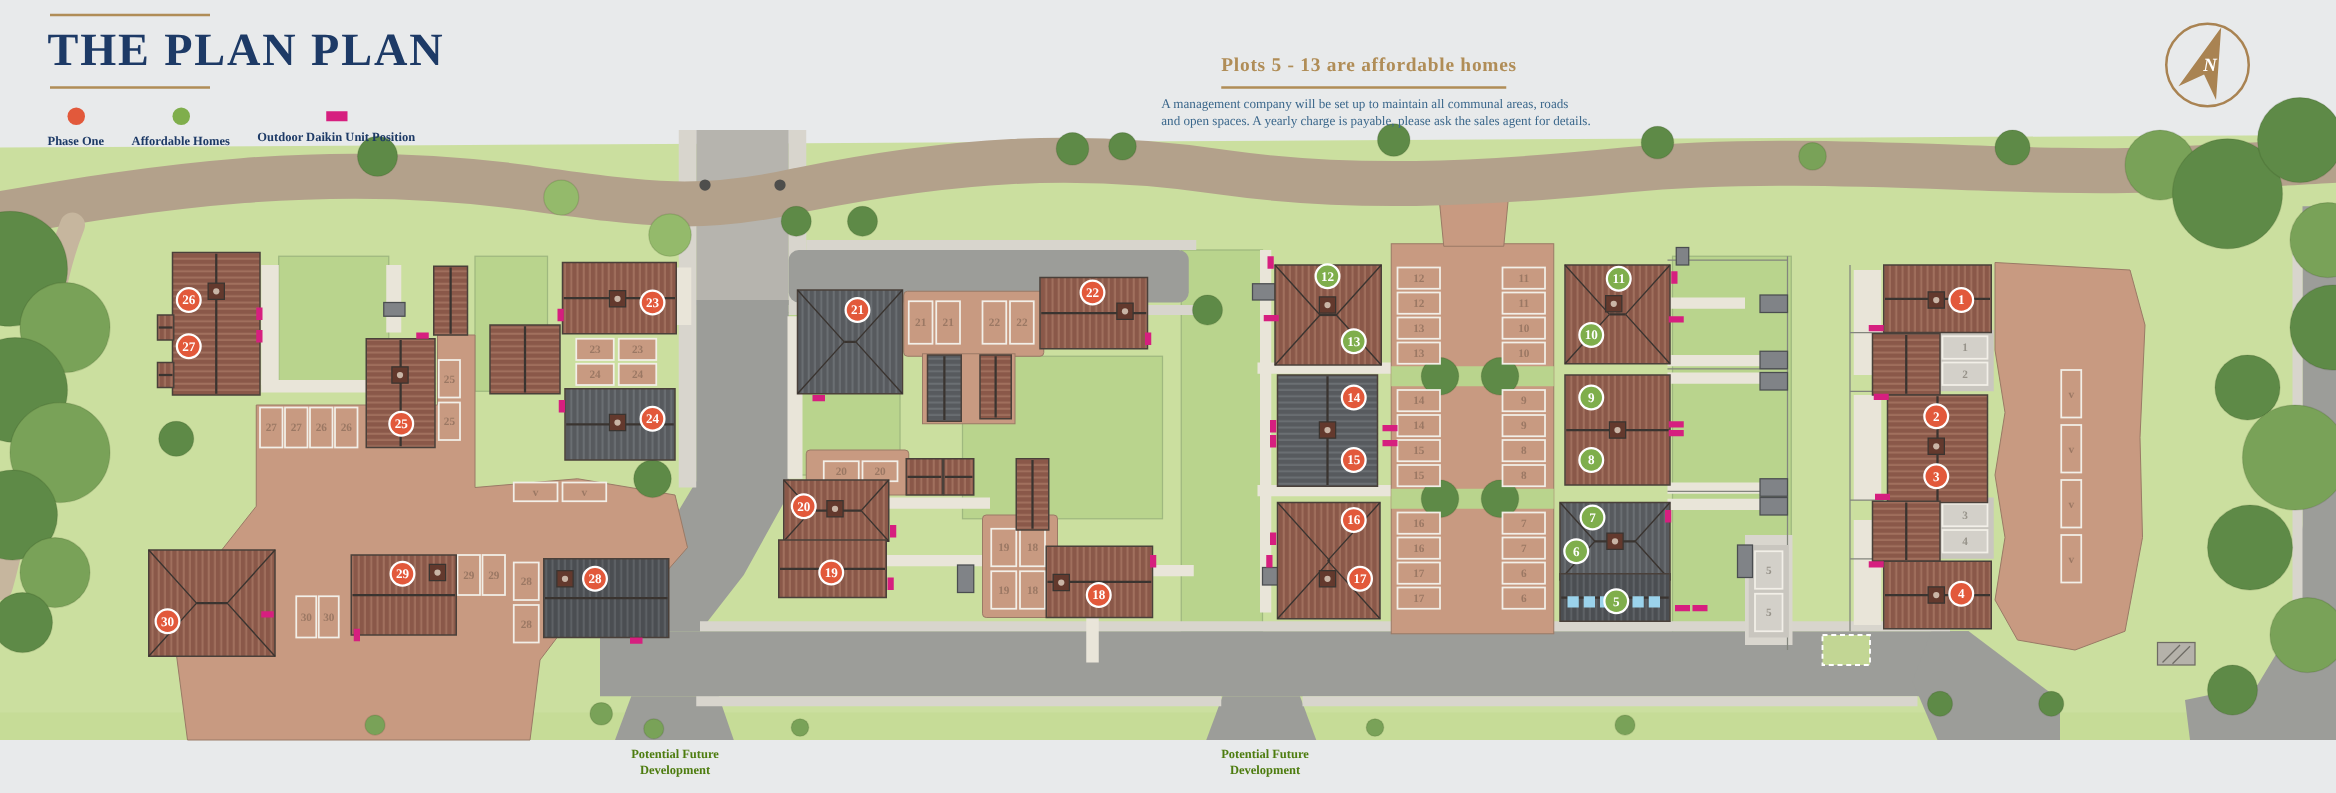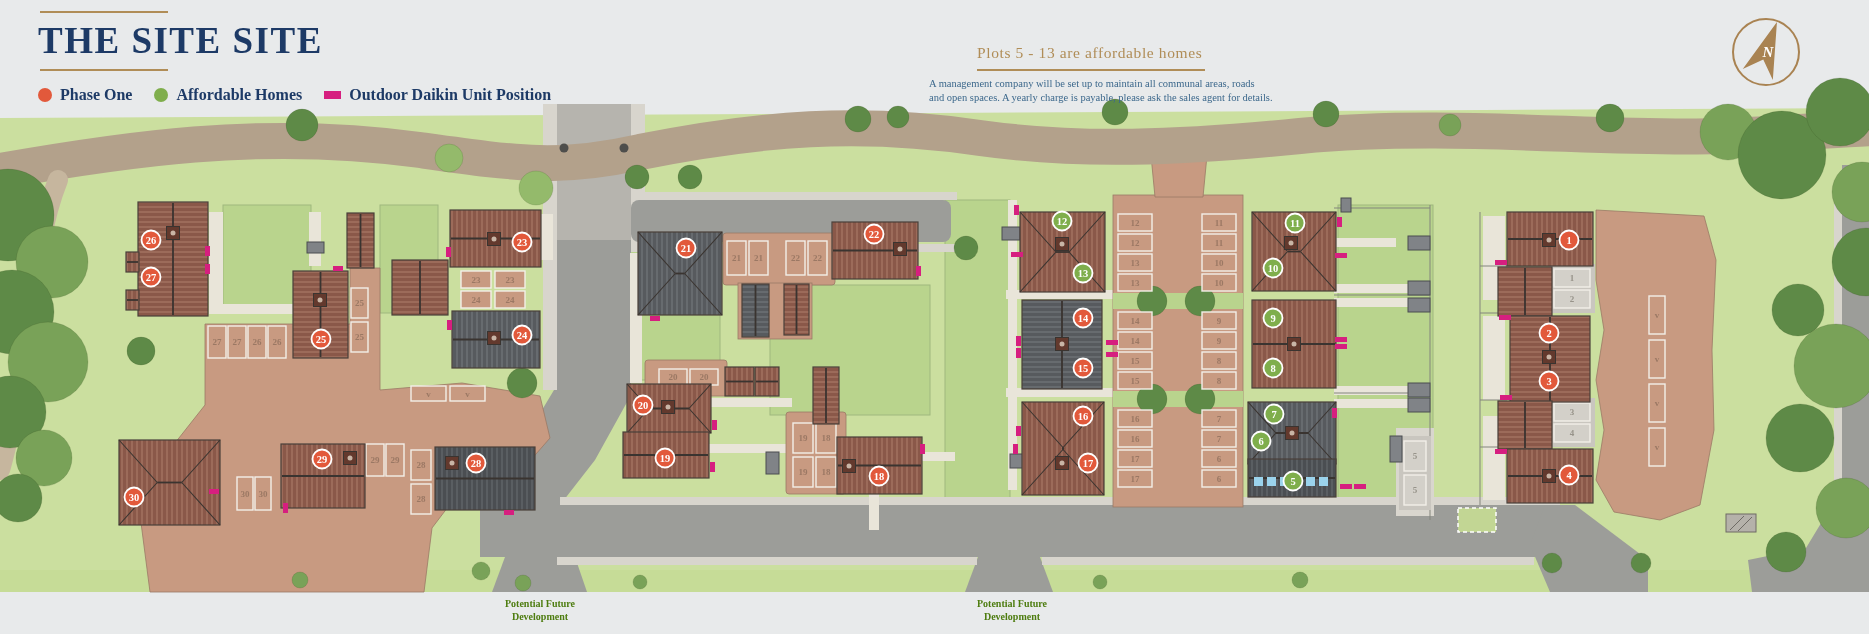--- a/index.html
+++ b/index.html
@@ -4,31 +4,31 @@
 <style>
   html,body{margin:0;padding:0;background:#E8EAEB;}
   .stage{position:relative;width:1869px;height:634px;overflow:hidden;
          font-family:"Liberation Serif",serif;}
   svg{position:absolute;left:0;top:0;}
   .gold-line{position:absolute;height:2px;background:#B08D57;z-index:5;}
   .title{position:absolute;left:38px;top:19px;font-size:37px;font-weight:bold;
          letter-spacing:1.5px;color:#1D3A66;z-index:5;white-space:nowrap;}
   .legend{position:absolute;left:38px;top:86px;display:flex;align-items:center;
           gap:22px;z-index:5;}
-  .legend-item{display:flex;align-items:center;gap:8px;font-size:16px;
-               font-weight:bold;color:#1D3A66;white-space:nowrap;}
+  .legend-item{display:flex;align-items:center;gap:8px;font-size:10px;
+               font-weight:bold;color:#1D3A66;white-space:nowrap;flex-direction:column;}
   .sw{display:inline-block;}
   .sw-0{width:14px;height:14px;border-radius:50%;background:#E2593B;}
   .sw-1{width:14px;height:14px;border-radius:50%;background:#7FAE4C;}
   .sw-2{width:17px;height:8px;background:#D61F7F;}
   .phase2{position:absolute;left:518px;top:64px;width:160px;text-align:center;
           font-size:12.5px;font-weight:bold;color:#1D3A66;white-space:pre-line;
           line-height:1.25;z-index:5;}
   .note-title{position:absolute;left:977px;top:44px;font-size:15.5px;
-              font-weight:normal;letter-spacing:.6px;color:#B08D57;z-index:5;}
+              font-weight:bold;letter-spacing:.6px;color:#B08D57;z-index:5;}
   .note-underline{position:absolute;left:977px;top:69px;width:228px;height:2px;
                   background:#B08D57;z-index:5;}
   .note-body{position:absolute;left:929px;top:77px;font-size:10.5px;
              color:#3C688C;white-space:pre-line;line-height:1.35;z-index:5;}
   .future{position:absolute;top:598px;width:160px;text-align:center;
           font-size:10px;font-weight:bold;color:#4d7c0f;white-space:pre-line;
           line-height:1.25;z-index:5;}
   .compass{position:absolute;left:1728px;top:14px;z-index:5;}
   .bay{font:bold 9px "Liberation Serif",serif;}
   .plotnum{font:bold 10.5px "Liberation Serif",serif;fill:#ffffff;}
@@ -742,21 +742,21 @@
           <text x="322" y="462.5" text-anchor="middle" class="plotnum">29</text>
         </g>
         <g>
           <circle cx="134" cy="497" r="9.5" fill="#E2593B" stroke="#FFFFFF" stroke-width="1.8"></circle>
           <text x="134" y="500.5" text-anchor="middle" class="plotnum">30</text>
         </g>
       </g>
   </svg>
 
   <div class="gold-line" style="left:40px;top:11px;width:128px;"></div>
-  <div class="title">THE SITE SITE</div>
+  <div class="title">THE PLAN PLAN</div>
   <div class="gold-line" style="left:40px;top:69px;width:128px;"></div>
 
   <div class="legend">
     <div class="legend-item">
       <span class="sw sw-0"></span>
       <span>Phase One</span>
     </div>
     <div class="legend-item">
       <span class="sw sw-1"></span>
       <span>Affordable Homes</span>

